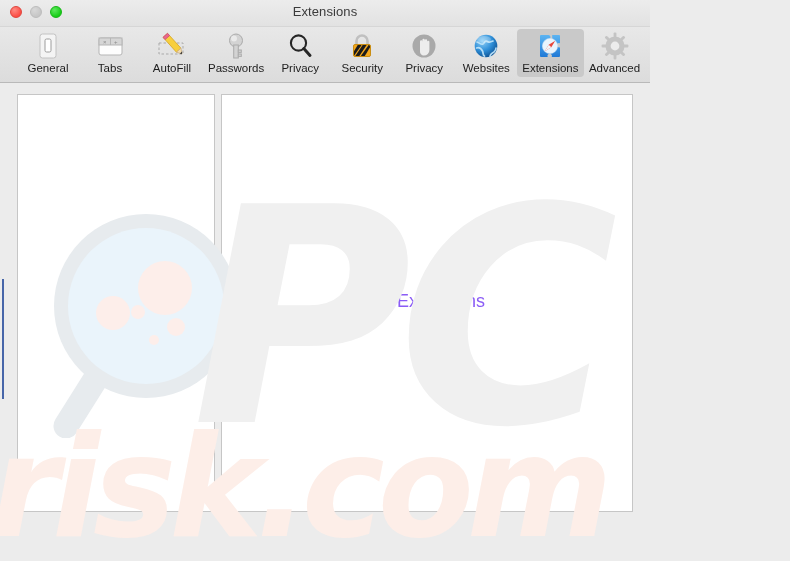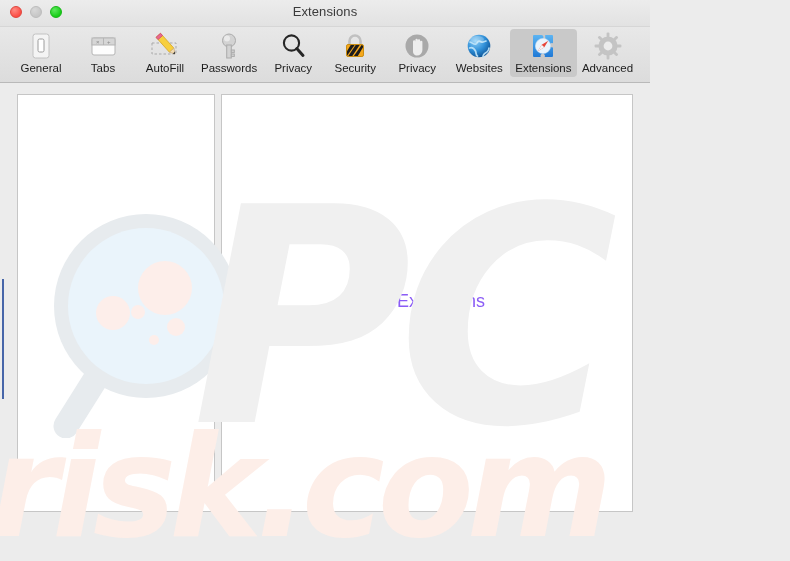--- a/index.html
+++ b/index.html
@@ -29,21 +29,21 @@
   .win-title{
     position:absolute;left:0;right:0;top:4px;text-align:center;
     font-size:13px;color:#3b3b3b;letter-spacing:.1px;
   }
 
   
   .toolbar{
     flex:0 0 56px;height:56px;
     background:linear-gradient(#e8e8e8 0%,#dcdcdc 100%);
     border-bottom:1px solid #b9b9b9;
-    display:flex;align-items:flex-start;padding-left:10px;box-sizing:border-box;
+    display:flex;align-items:flex-start;padding-left:17px;box-sizing:border-box;
   }
   .tbitem{
     width:auto;min-width:52px;padding:2px 5px 3px 5px;margin-top:2px;
     display:flex;flex-direction:column;align-items:center;justify-content:flex-start;
     border-radius:4px;cursor:default;
   }
   .tbitem.selected{background:#c9c9c9;}
   .tbicon{height:30px;width:34px;display:flex;align-items:center;justify-content:center;}
   .tblabel{font-size:11.5px;color:#1d1d1d;margin-top:1px;white-space:nowrap;}
 

